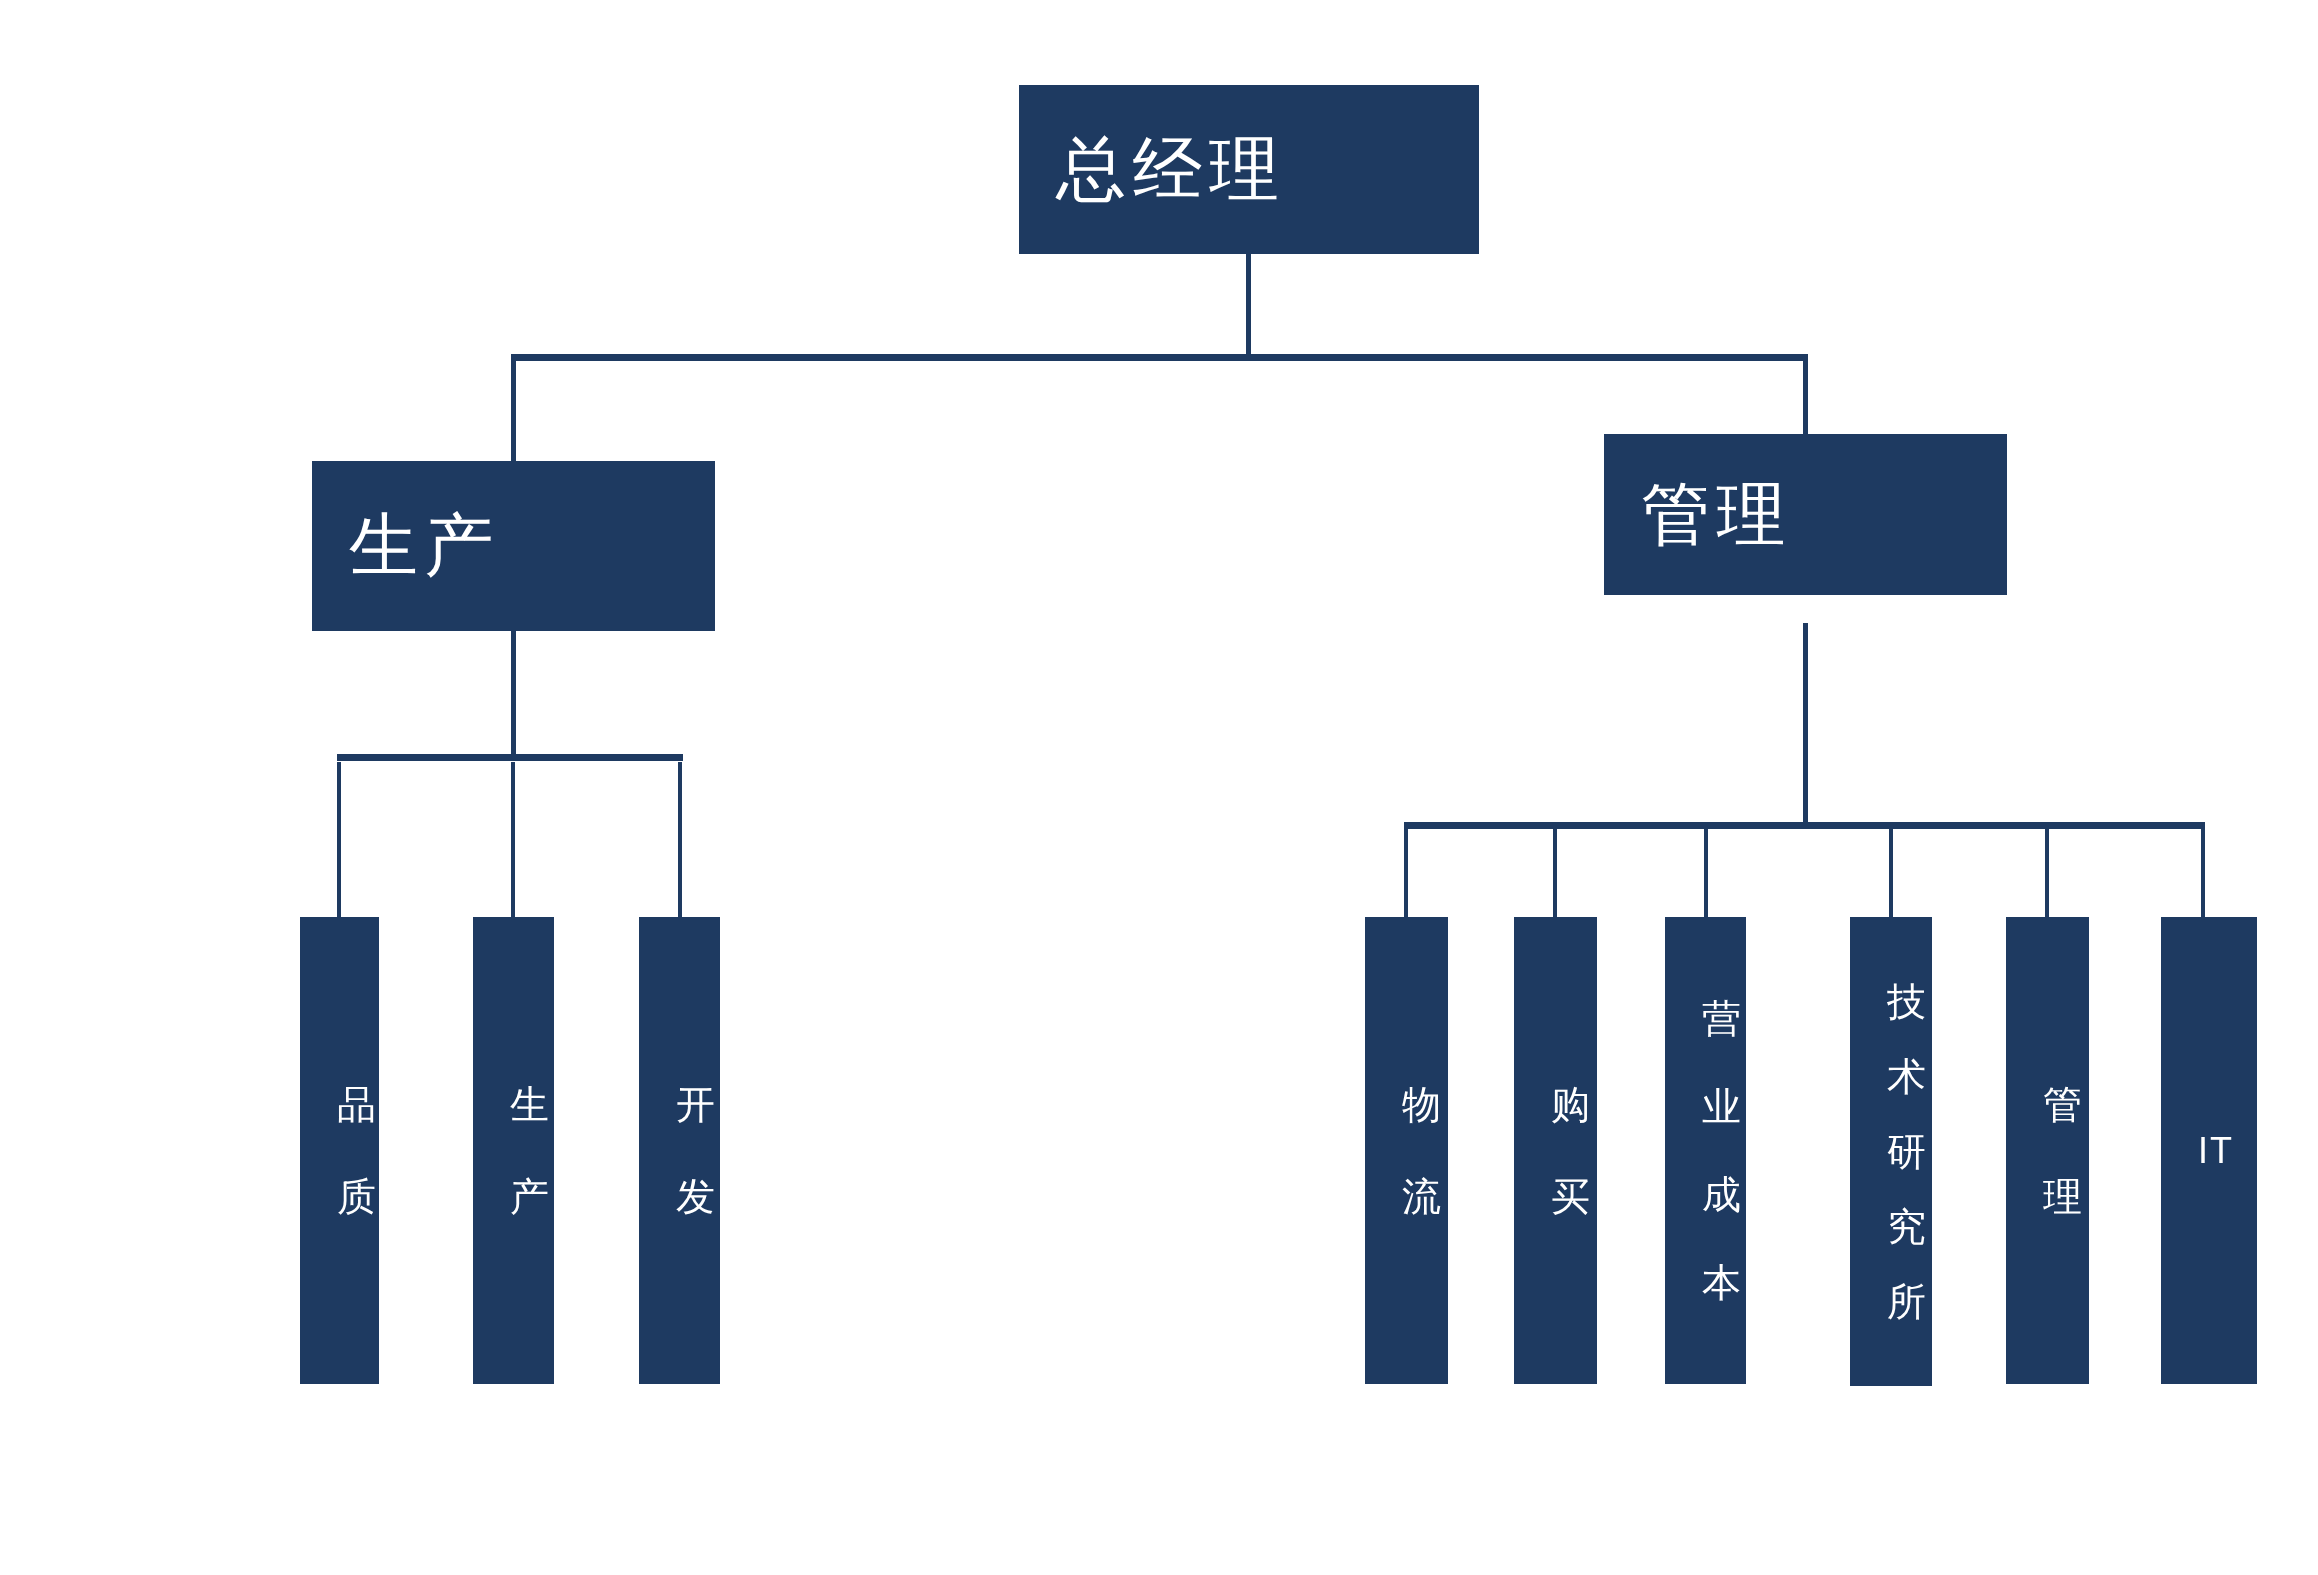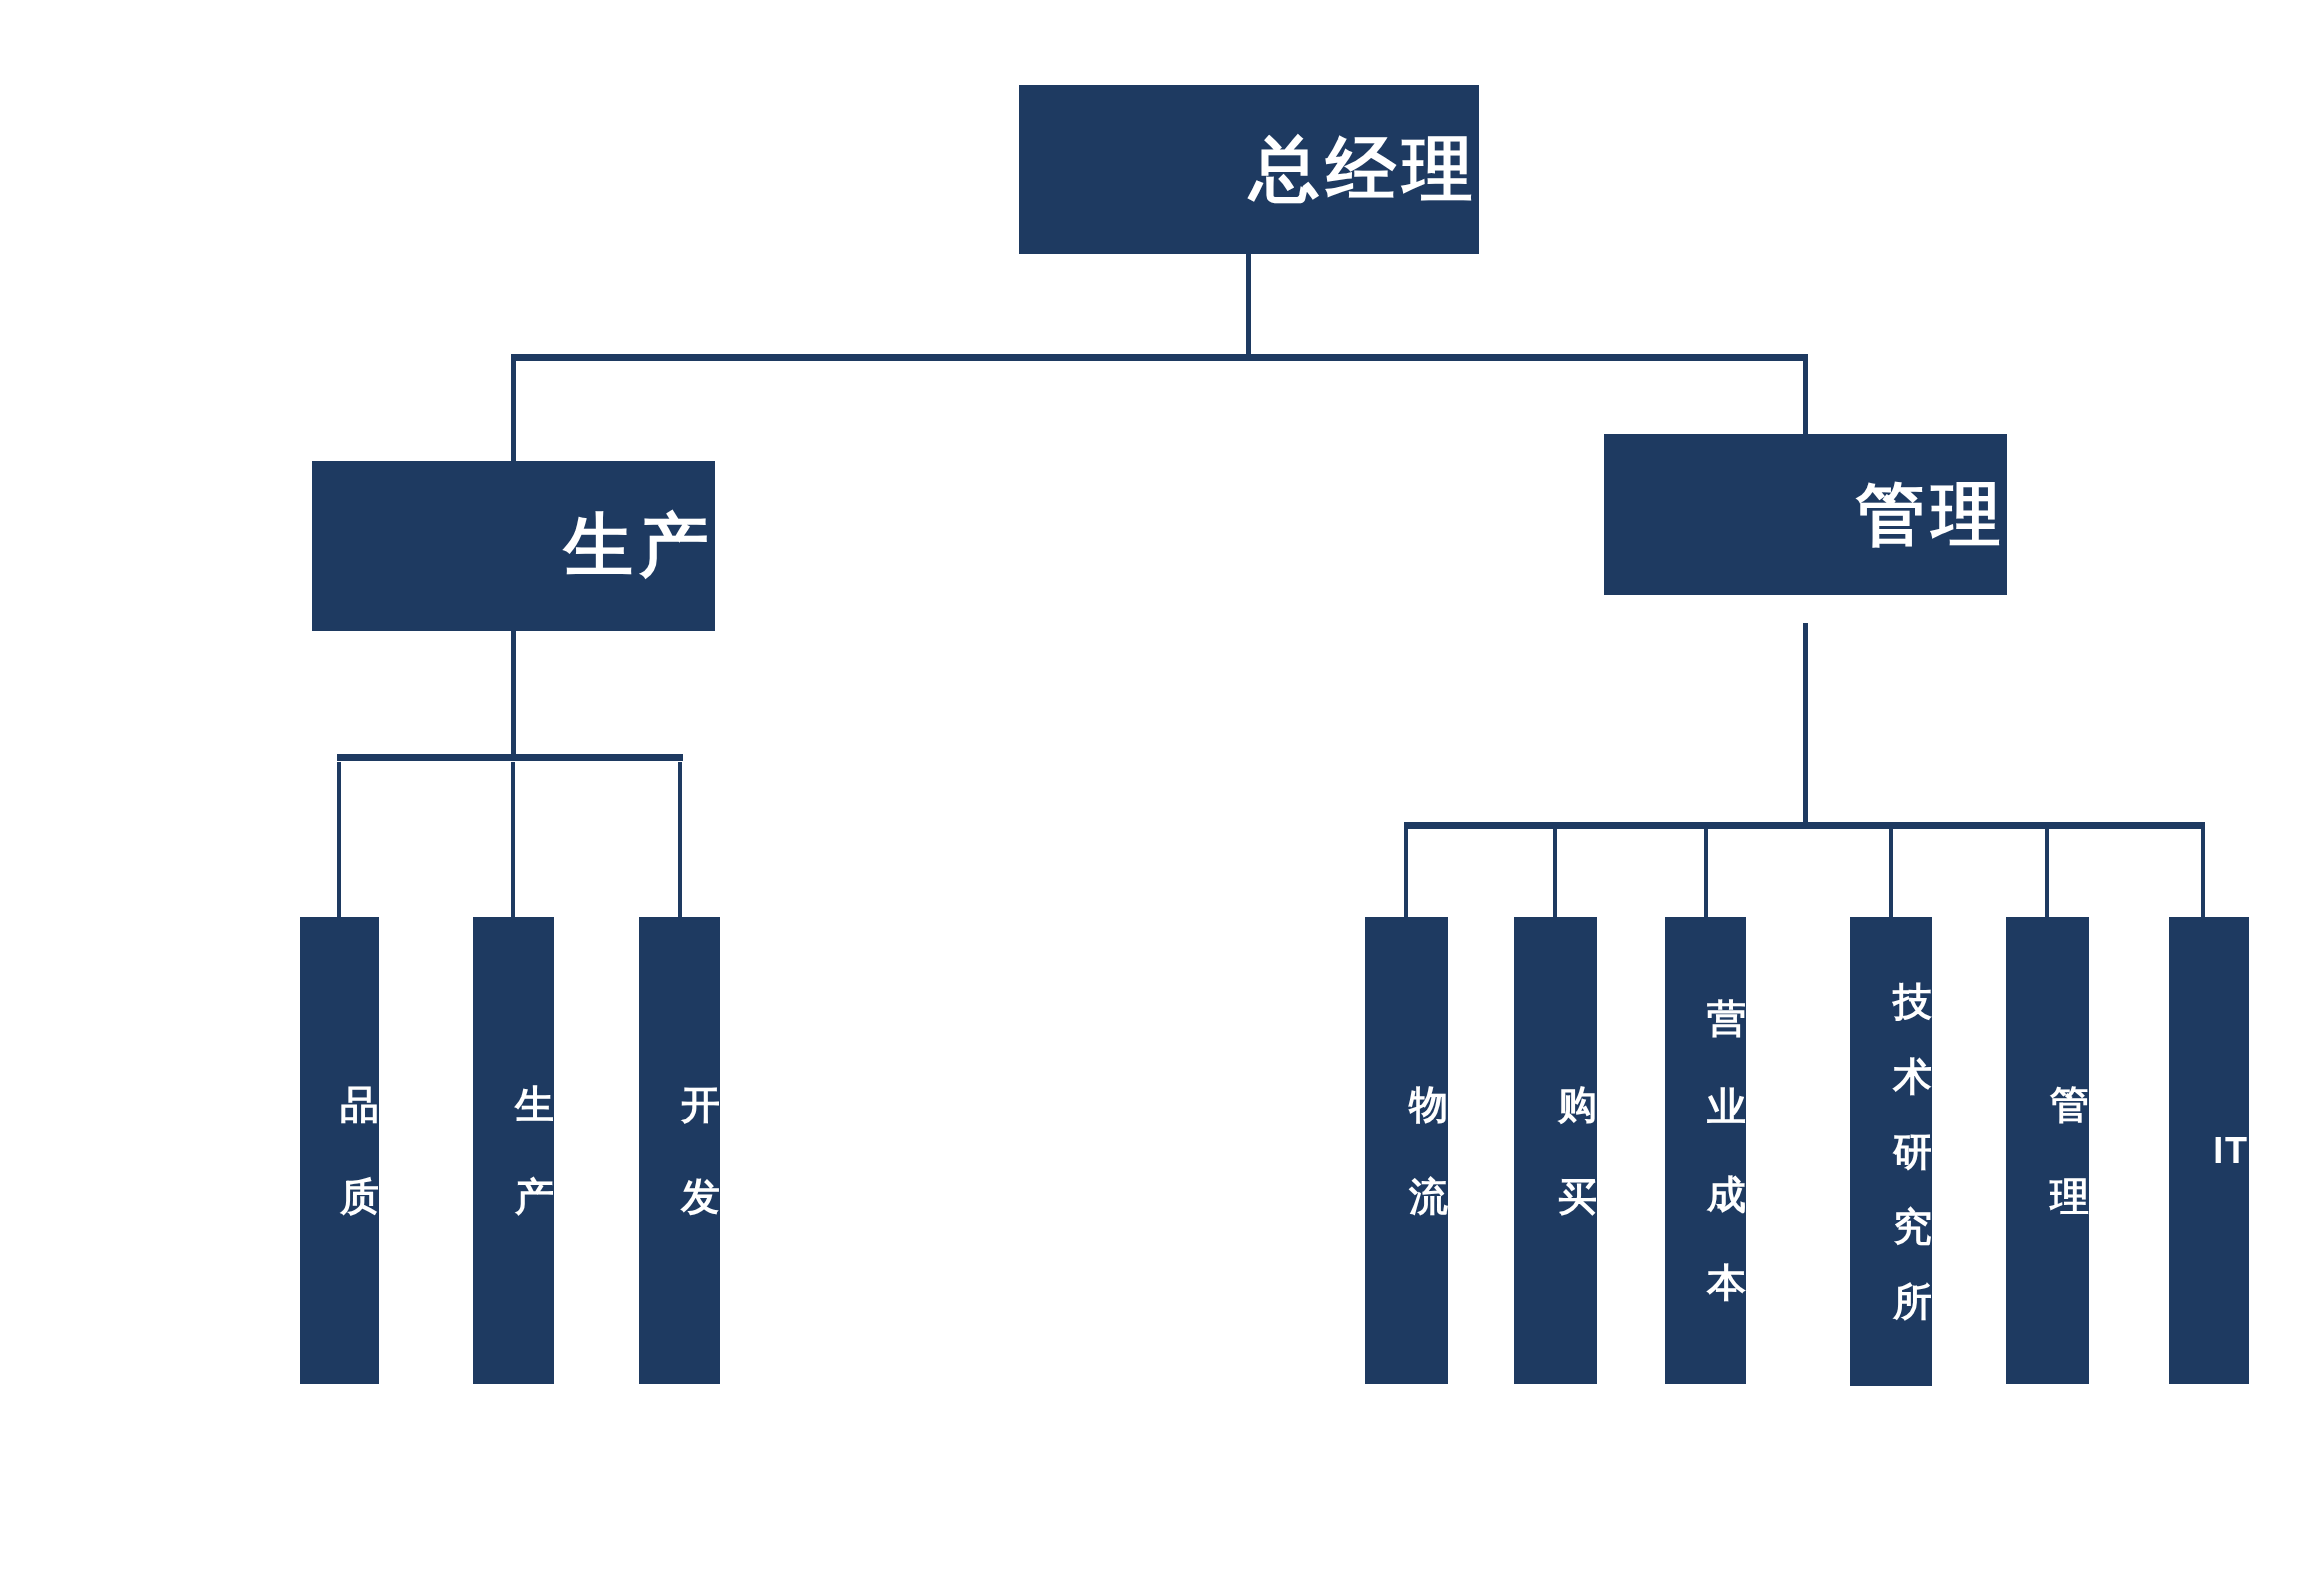--- a/index.html
+++ b/index.html
@@ -13,24 +13,25 @@
     height: 1576px;
     background: var(--bg, #ffffff);
     overflow: hidden;
   }
   .node {
     position: absolute;
     background: var(--navy, #1E3A61);
     color: var(--text, #ffffff);
     display: flex;
     align-items: center;
-    justify-content: flex-end;
-    font-weight: bold;
+    justify-content: flex-start;
+    font-weight: normal;
     box-sizing: border-box;
     text-align: center;
+    padding-left: 37px;
   }
   .node.h-label {
     font-size: 70px;
     letter-spacing: 6.5px;
     white-space: nowrap;
   }
   .node.h-label.branch { font-size: 69px; }
   .vlabel {
     display: flex;
     flex-direction: column;
@@ -130,18 +131,18 @@
         <span>究</span>
         <span>所</span>
       </span>
   </div>
   <div class="node" style="left:2006px; top:917px; width:83px; height:467px;">
     <span class="vlabel chars-2">
         <span>管</span>
         <span>理</span>
       </span>
   </div>
-  <div class="node latin" style="left:2161px; top:917px; width:80px; height:467px;margin-left:8px;">
+  <div class="node latin" style="left:2161px; top:917px; width:96px; height:467px;">
     <span>IT</span>
   </div>
 
 </div>
 
 
 </body></html>

